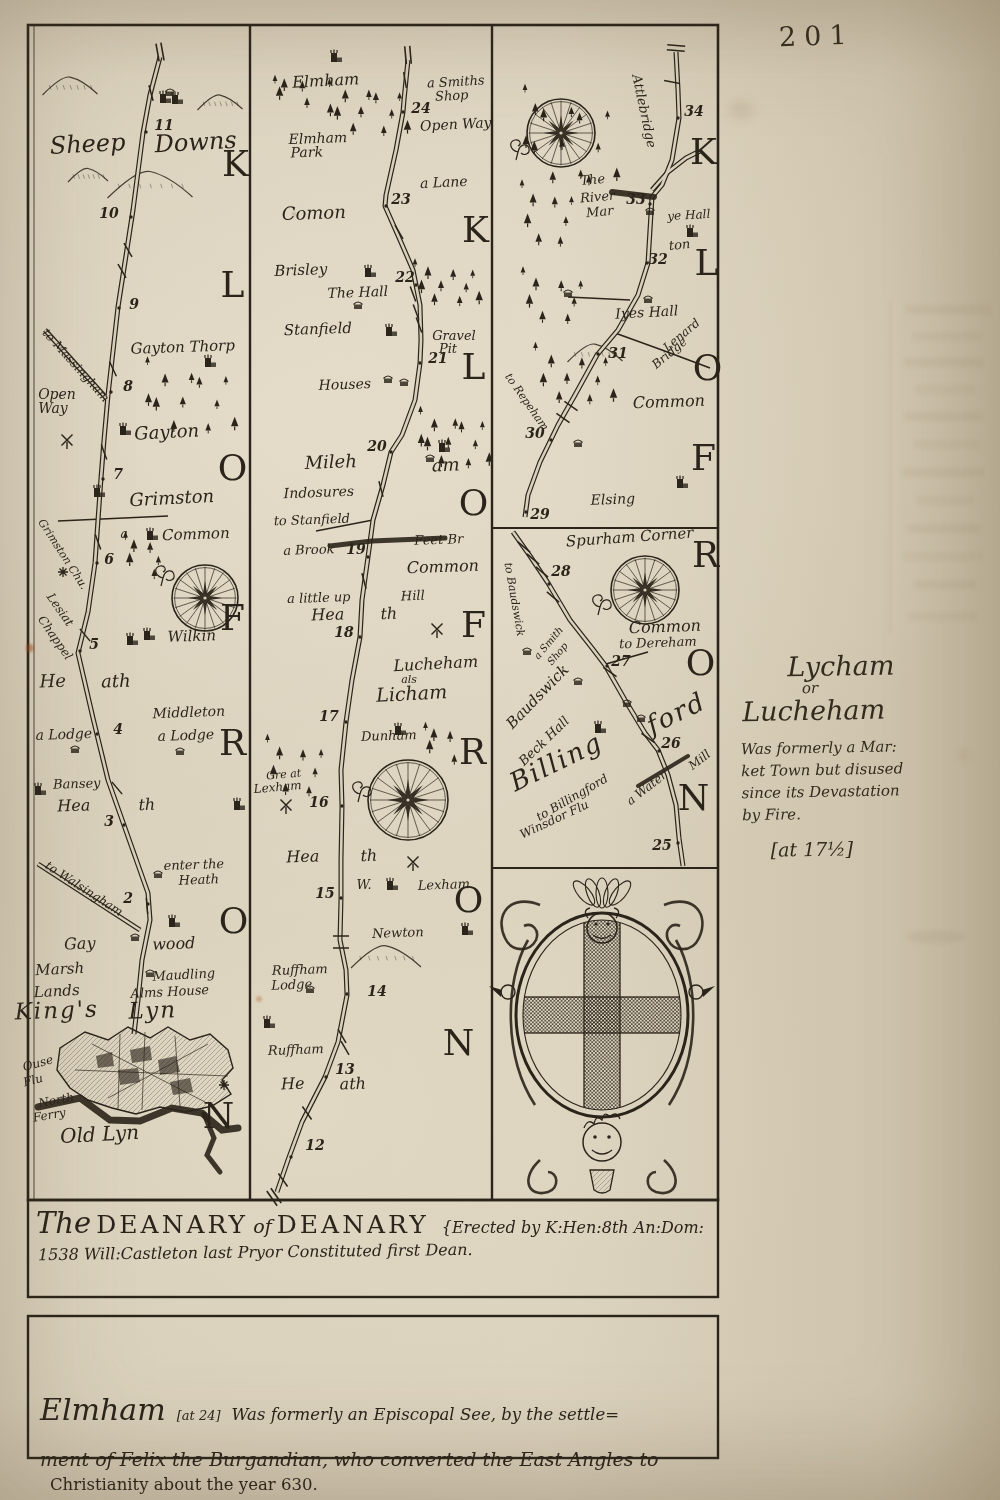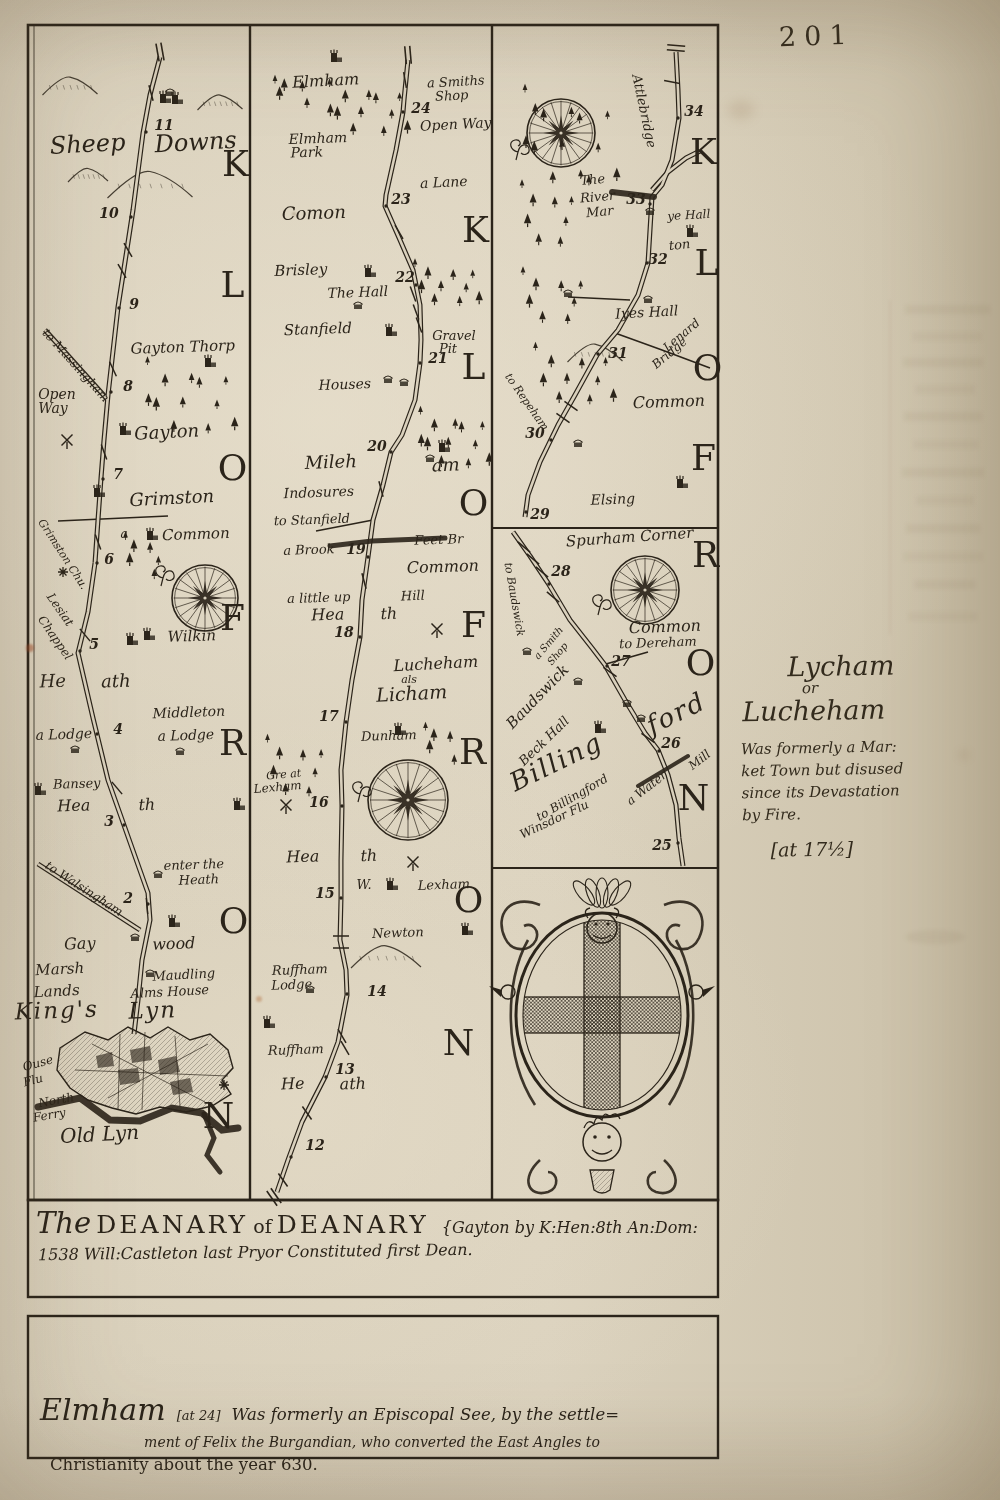--- a/index.html
+++ b/index.html
@@ -22,29 +22,29 @@
   .mile{font-family:"DejaVu Serif",serif;font-style:italic;font-weight:bold;}
   .cty{font-family:"DejaVu Serif",serif;letter-spacing:1px;}
 
   .page-number{position:absolute;left:779px;top:20px;font-size:27px;letter-spacing:8px;
     transform:rotate(-2deg);color:#352d1f;}
 
   .deanery{position:absolute;left:36px;top:1206px;width:678px;color:#2b241a;}
   .deanery .l1 span{vertical-align:baseline;}
   .d-script{font-style:italic;font-size:29px;}
   .d-caps{font-size:25px;letter-spacing:3px;}
-  .d-of{font-size:19px;}
+  .d-of{font-style:italic;font-size:19px;}
   .d-erected{font-style:italic;font-size:16px;margin-left:8px;}
   .deanery .l2{font-style:italic;font-size:16px;margin-top:1px;margin-left:2px;transform:rotate(-0.7deg);}
 
   .elmham{position:absolute;left:40px;top:1392px;width:664px;color:#2b241a;}
   .e-title{font-style:italic;font-size:30px;}
   .e-at{font-size:13px;font-style:italic;margin:0 6px;}
   .e-body{font-style:italic;font-size:16.5px;}
-  .elmham .l2{font-style:italic;font-size:14px;margin-top:7px;text-align:center;}
+  .elmham .l2{font-style:italic;font-size:19px;margin-top:21px;}
   .elmham .l3{font-size:16.5px;margin-top:5px;margin-left:10px;}
 
   .margin-note{position:absolute;left:741px;top:650px;width:252px;color:#332b1d;
     font-style:italic;transform:rotate(-1deg);}
   .m-t1{font-size:27px;margin-left:48px;}
   .m-t2{font-size:15px;margin-left:62px;margin-top:-3px;}
   .m-t3{font-size:27px;margin-left:2px;margin-top:-2px;}
   .m-l{font-size:15px;line-height:22px;}
   .m-l.first{margin-top:11px;}
   .m-at{font-size:19px;margin-left:28px;margin-top:13px;}
@@ -1265,21 +1265,21 @@
         <rect x="28" y="1316" width="690" height="142" stroke="#2b241a" stroke-width="2.4" fill="none"></rect>
       </g>
     </svg>
 
   <div class="deanery">
     <div class="l1">
       <span class="d-script">The</span>
       <span class="d-caps">DEANARY</span>
       <span class="d-of">of</span>
       <span class="d-caps">DEANARY</span>
-      <span class="d-erected">{Gayton by K:Hen:8th An:Dom:</span>
+      <span class="d-erected">{Erected by K:Hen:8th An:Dom:</span>
     </div>
     <div class="l2">1538 Will:Castleton last Pryor Constituted first Dean.</div>
   </div>
 
   <div class="elmham">
     <div class="l1">
       <span class="e-title">Elmham</span>
       <span class="e-at">[at 24]</span>
       <span class="e-body">Was formerly an Episcopal See, by the settle=</span>
     </div>

